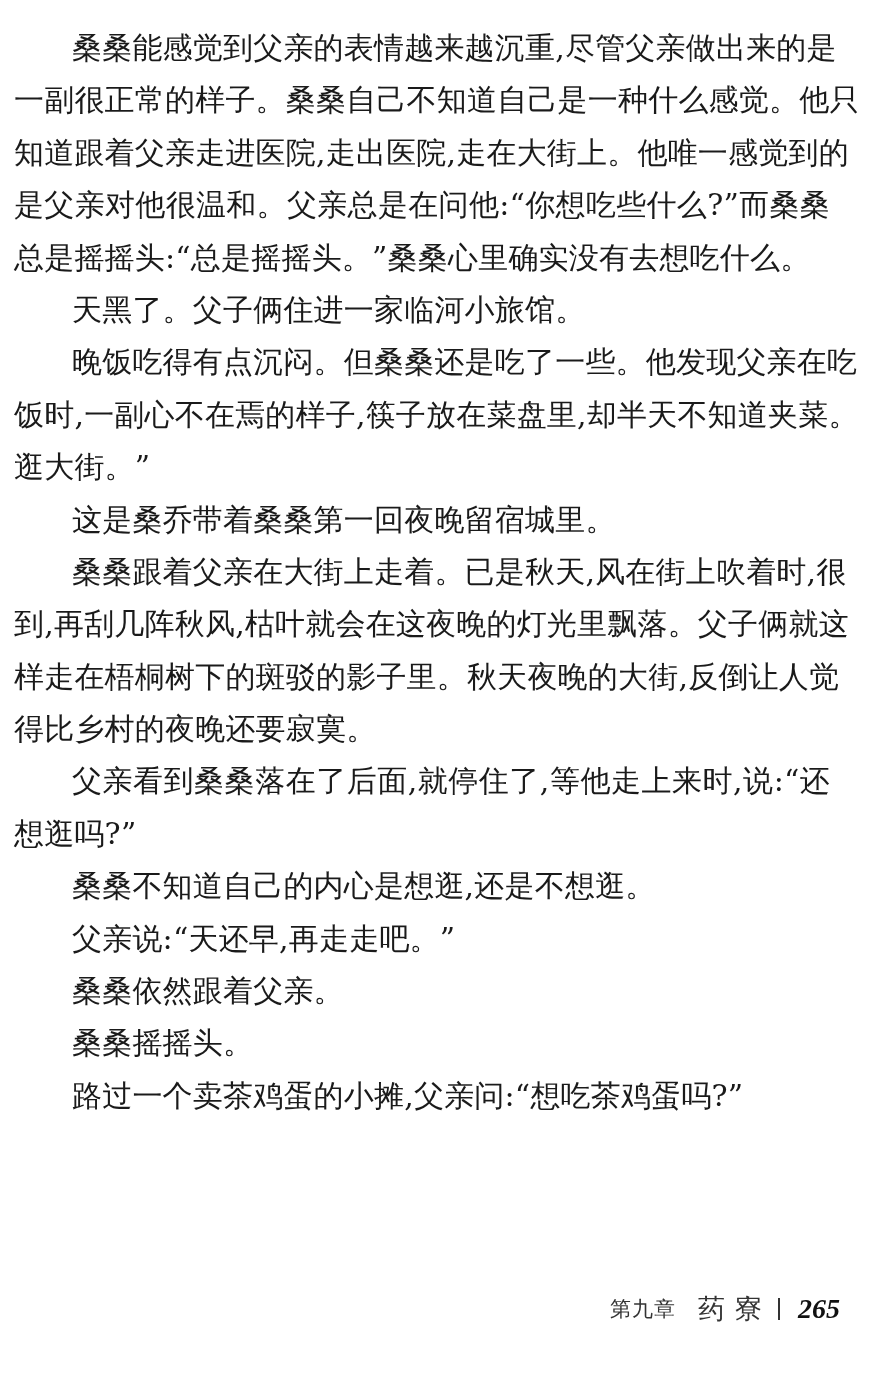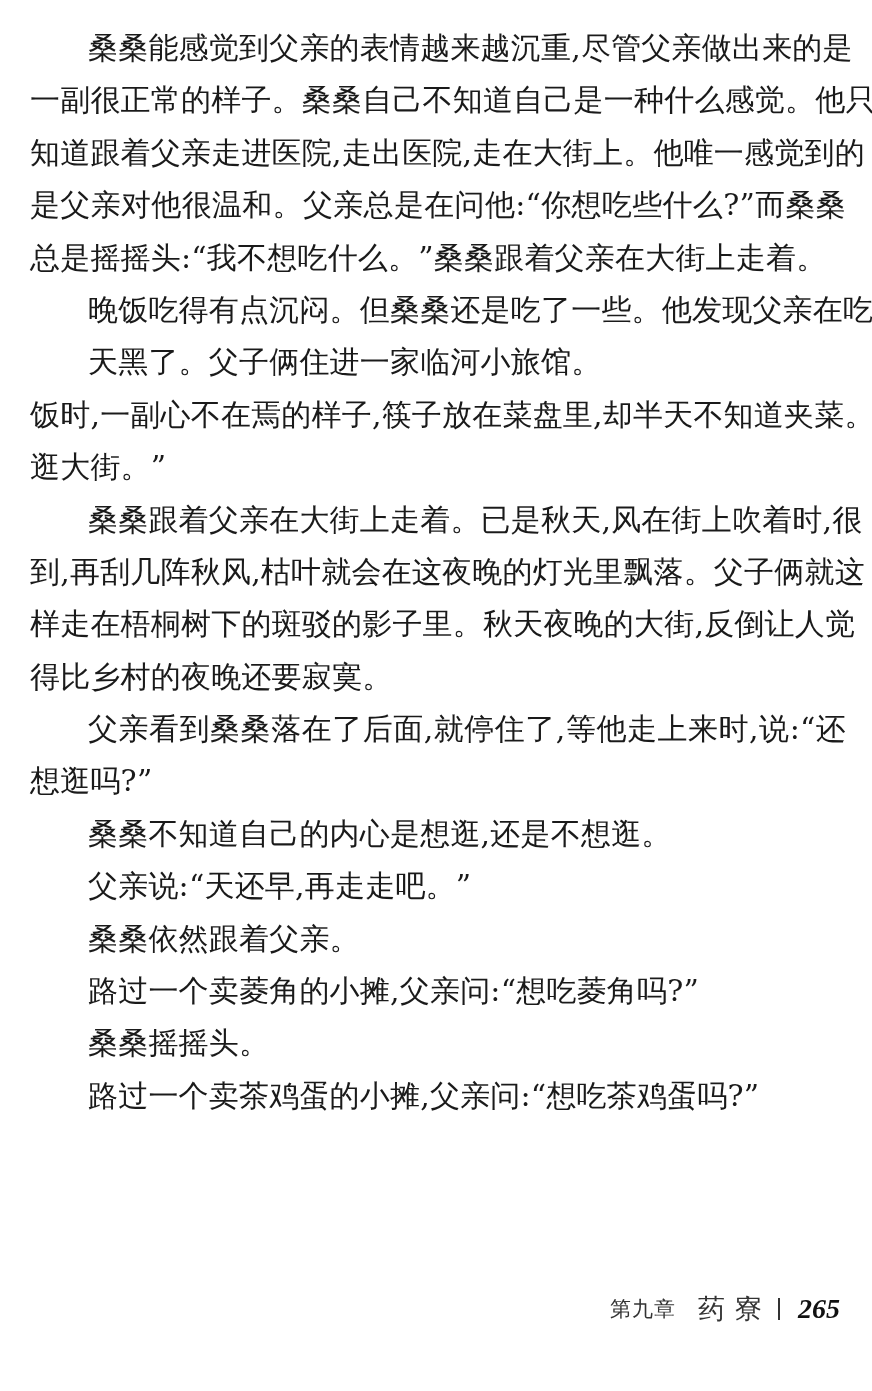--- a/index.html
+++ b/index.html
@@ -10,21 +10,21 @@
     body {
       width: 872px;
       height: 1391px;
       position: relative;
       overflow: hidden;
       font-family: "DejaVu Serif", "Liberation Serif", serif;
       color: #1a1a1a;
     }
     .page-body {
       position: absolute;
-      left: 30px;
+      left: 14px;
       top: 22px;
       width: 816px;
     }
     .line {
       height: 52.4px;
       line-height: 52.4px;
       font-size: 30px;
       white-space: nowrap;
       letter-spacing: 0.2px;
     }
@@ -73,35 +73,35 @@
     }
   </style>
 </head>
 <body>
 
 <div class="page-body">
   <div class="line indent justify">桑桑能感觉到父亲的表情越来越沉重,尽管父亲做出来的是</div>
   <div class="line justify">一副很正常的样子。桑桑自己不知道自己是一种什么感觉。他只</div>
   <div class="line justify">知道跟着父亲走进医院,走出医院,走在大街上。他唯一感觉到的</div>
   <div class="line justify">是父亲对他很温和。父亲总是在问他:“你想吃些什么?”而桑桑</div>
-  <div class="line">总是摇摇头:“我不想吃什么。”桑桑跟着父亲在大街上走着。</div>
+  <div class="line">总是摇摇头:“总是摇摇头。”桑桑心里确实没有去想吃什么。</div>
+  <div class="line indent">天黑了。父子俩住进一家临河小旅馆。</div>
   <div class="line indent justify">晚饭吃得有点沉闷。但桑桑还是吃了一些。他发现父亲在吃</div>
-  <div class="line indent">天黑了。父子俩住进一家临河小旅馆。</div>
   <div class="line justify">饭时,一副心不在焉的样子,筷子放在菜盘里,却半天不知道夹菜。</div>
   <div class="line">逛大街。”</div>
+  <div class="line indent">这是桑乔带着桑桑第一回夜晚留宿城里。</div>
   <div class="line indent justify">桑桑跟着父亲在大街上走着。已是秋天,风在街上吹着时,很</div>
   <div class="line justify">到,再刮几阵秋风,枯叶就会在这夜晚的灯光里飘落。父子俩就这</div>
   <div class="line justify">样走在梧桐树下的斑驳的影子里。秋天夜晚的大街,反倒让人觉</div>
   <div class="line">得比乡村的夜晚还要寂寞。</div>
   <div class="line indent justify">父亲看到桑桑落在了后面,就停住了,等他走上来时,说:“还</div>
   <div class="line">想逛吗?”</div>
   <div class="line indent">桑桑不知道自己的内心是想逛,还是不想逛。</div>
   <div class="line indent">父亲说:“天还早,再走走吧。”</div>
   <div class="line indent">桑桑依然跟着父亲。</div>
-  <div class="line indent">路过一个卖菱角的小摊,父亲问:“想吃菱角吗?”</div>
   <div class="line indent">桑桑摇摇头。</div>
   <div class="line indent">路过一个卖茶鸡蛋的小摊,父亲问:“想吃茶鸡蛋吗?”</div>
 </div>
 
 <div class="footer">
   <span class="chapter">第九章</span>
   <span class="gap"></span>
   <span class="section">药寮</span>
   <span class="divider"></span>
   <span class="page-num">265</span>

